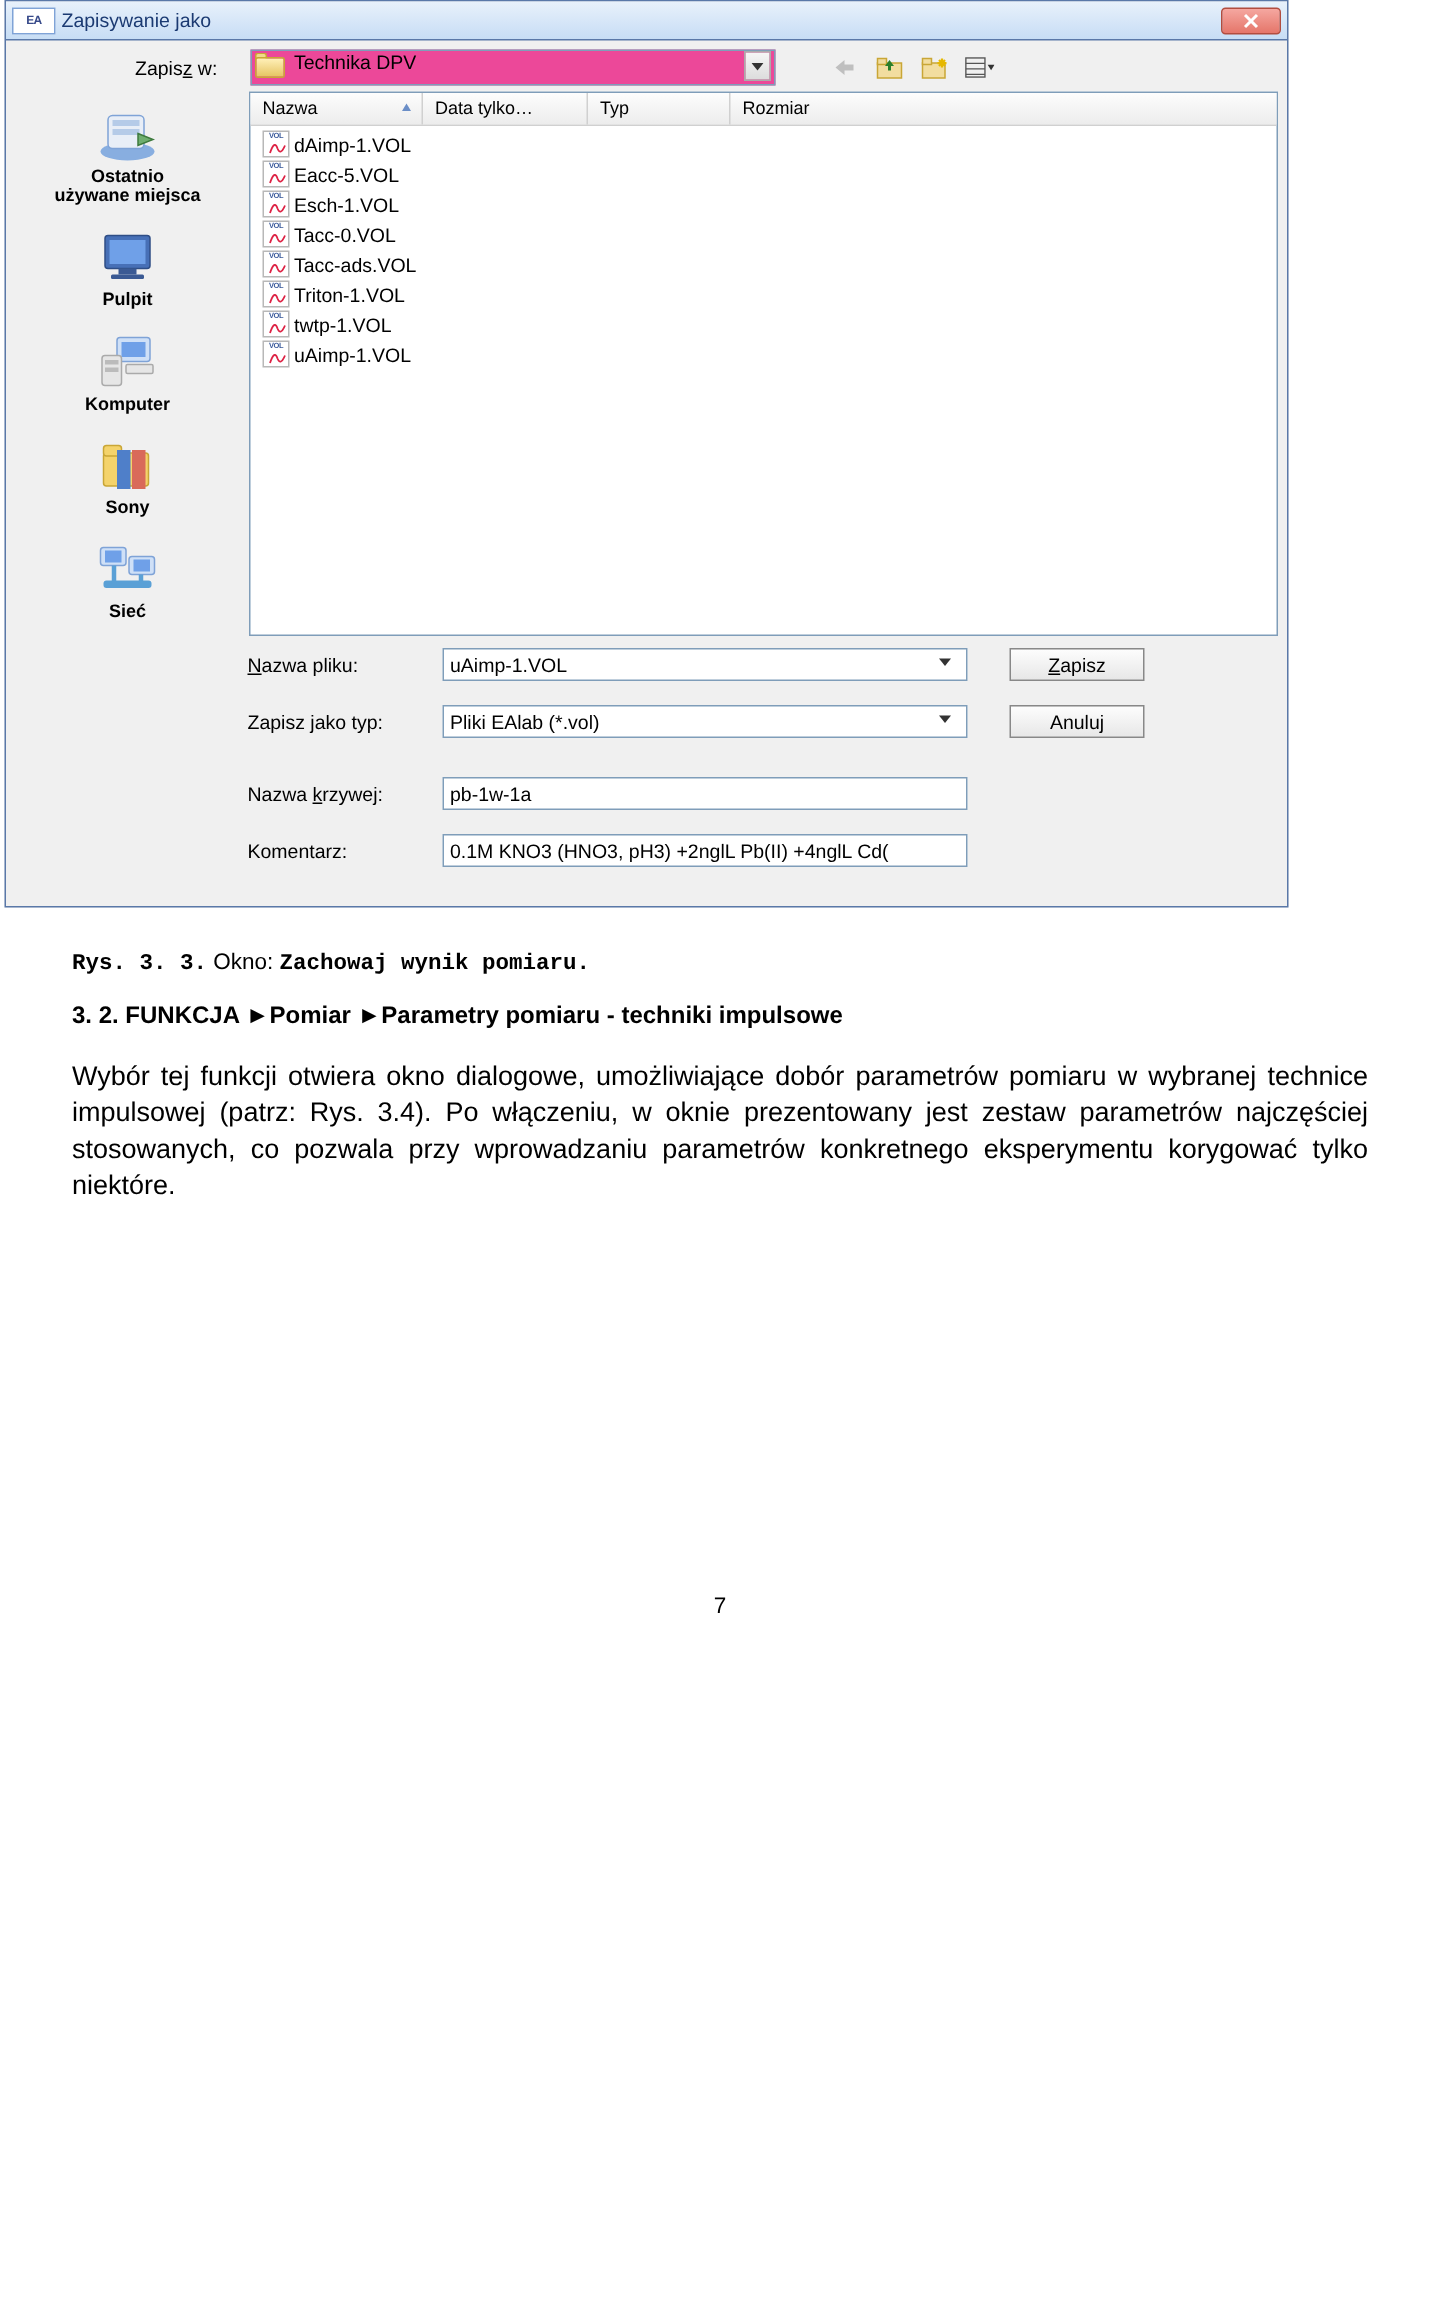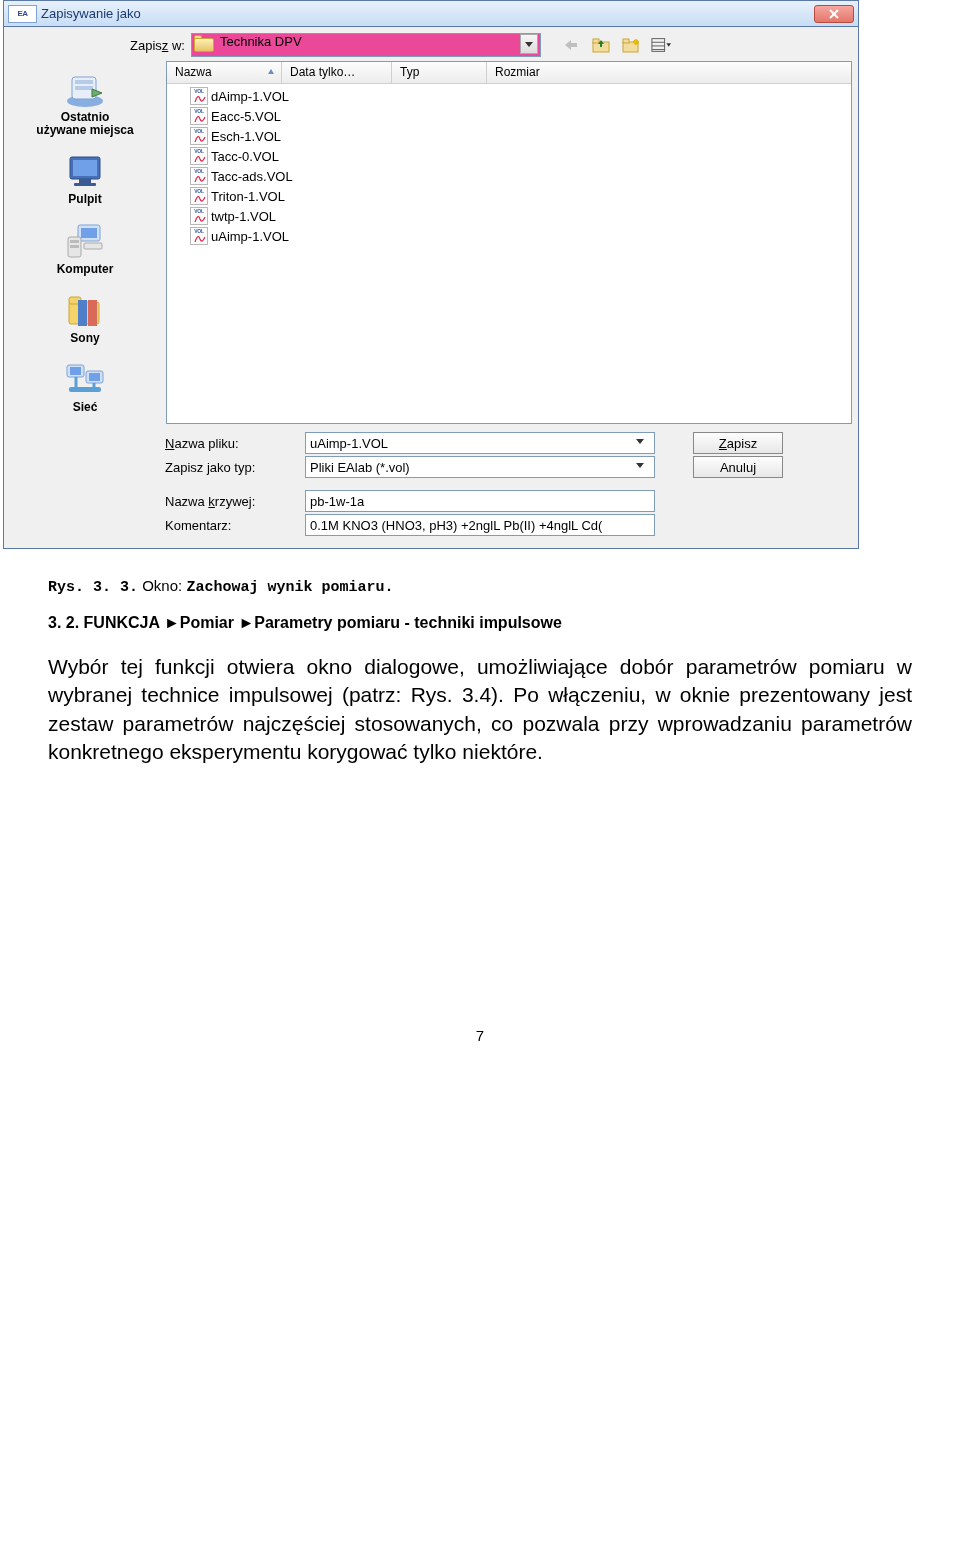--- a/index.html
+++ b/index.html
@@ -12,21 +12,21 @@
   .titlebar .app-icon { width:29px; height:18px; background:#fff; border:1px solid #7fa3d7; margin-right:4px; display:flex; align-items:center; justify-content:center; }
   .titlebar .app-icon .mini-ea { font-size:8px; font-weight:bold; color:#374a8a; letter-spacing:-0.5px; }
   .titlebar .title-text { font-size:13px; color:#1b3a72; }
   .titlebar .spacer { flex:1; }
   .close-btn { width:40px; height:18px; background:linear-gradient(to bottom,#f5a7a0,#e5766a); border:1px solid #b24d3f; border-radius:3px; display:flex; align-items:center; justify-content:center; }
   .close-btn svg { width:10px; height:10px; }
 
   .dialog-body { padding:6px 6px 10px 6px; }
 
   
-  .top-row { display:flex; align-items:center; gap:6px; margin-left:120px; margin-bottom:4px; }
+  .top-row { display:flex; align-items:center; gap:22px; margin-left:80px; margin-bottom:4px; }
   .top-label { font-size:13px; }
   .look-in { display:flex; align-items:flex-start; border:1px solid #7f9db9; background:#ec4899; width:350px; height:24px; padding:0 2px; }
   .folder-icon { width:22px; height:18px; margin-right:4px; display:inline-block; position:relative; }
   .folder-icon .fback { position:absolute; left:0; top:4px; width:20px; height:14px; background:linear-gradient(to bottom,#fff0b8,#e6c463); border-radius:2px; border:1px solid #c9a636; }
   .folder-icon .ftab { position:absolute; left:0; top:1px; width:8px; height:5px; background:#f1da8a; border:1px solid #c9a636; border-bottom:none; border-radius:2px 2px 0 0; }
 
   .look-in .text { flex:1; font-size:13px; }
   .look-in .dd-btn { width:18px; height:20px; background:linear-gradient(to bottom,#f6f6f6,#dcdcdc); border:1px solid #aaa; display:flex; align-items:center; justify-content:center; }
   .dd-btn svg { width:8px; height:8px; }
 
@@ -40,44 +40,44 @@
   .places { width:150px; padding:4px 2px; display:flex; flex-direction:column; gap:4px; }
   .place { text-align:center; padding:4px 0 6px 0; }
   .place .picon { width:42px; height:40px; margin:0 auto 2px auto; display:block; }
   .place .plabel { font-size:12px; color:#000; font-weight:bold; line-height:1.1; }
 
   
   .file-panel { flex:1; border:1px solid #7f9db9; background:#fff; display:flex; flex-direction:column; }
   .columns { display:flex; height:22px; background:linear-gradient(to bottom,#fdfdfd,#ececec); border-bottom:1px solid #d0d0d0; }
   .col { border-right:1px solid #d0d0d0; padding:3px 8px; font-size:12px; position:relative; }
   .col .sort-arrow { position:absolute; right:6px; top:6px; }
-  .files { padding:2px 0 6px 16px; }
+  .files { padding:2px 0 6px 1px; }
   .file-row { display:flex; align-items:center; height:20px; padding-left:4px; font-size:13px; }
   .file-row .ficon { width:24px; display:inline-flex; align-items:center; justify-content:center; }
   .vol-icon { width:18px; height:18px; border:1px solid #b8b8b8; background:#fff; position:relative; }
   .vol-icon .vol-top { position:absolute; top:0; left:0; right:0; height:6px; font-size:5px; line-height:6px; text-align:center; color:#3a5a9a; font-weight:bold; letter-spacing:-0.3px; }
   .vol-icon .vol-curve { position:absolute; left:3px; right:3px; top:8px; height:7px; }
 
   
   .form-area { margin-left:155px; margin-top:8px; }
-  .form-row { display:flex; align-items:center; margin-bottom:2px; gap:10px; }
+  .form-row { display:flex; align-items:center; margin-bottom:16px; }
   .form-row .flabel { width:130px; font-size:13px; }
   .combo { display:flex; border:1px solid #7f9db9; background:#fff; height:22px; width:350px; align-items:center; }
   .combo .ctext { flex:1; padding:0 4px; font-size:13px; }
   .combo .dd-btn { width:18px; height:20px; }
   .text-input { border:1px solid #7f9db9; background:#fff; height:22px; width:350px; padding:0 4px; font-size:13px; display:flex; align-items:center; }
   .btn { margin-left:28px; width:90px; height:22px; background:linear-gradient(to bottom,#fdfdfd,#e7e7e7); border:1px solid #888; font-size:13px; display:flex; align-items:center; justify-content:center; }
 
   
   .doc-text { margin:28px 48px 0 48px; font-family: Arial, sans-serif; }
   .doc-text .caption { font-size:15px; margin-bottom:18px; }
   .doc-text .caption .bold { font-weight:bold;font-family:Liberation Mono, monospace; }
   .doc-text .heading { font-size:16px; margin-bottom:10px; }
   .doc-text .heading .bold { font-weight:bold; }
-  .doc-text .para { font-size:21px; text-align:justify; line-height:1.35; }
+  .doc-text .para { font-size:18px; text-align:justify; line-height:1.35; }
   .doc-text .pageno { text-align:center; margin-top:260px; font-size:15px; }
 
   u.acc { text-decoration: underline; }
 </style>
 </head>
 <body>
 
 <div class="page">
 
   <div class="dialog">

